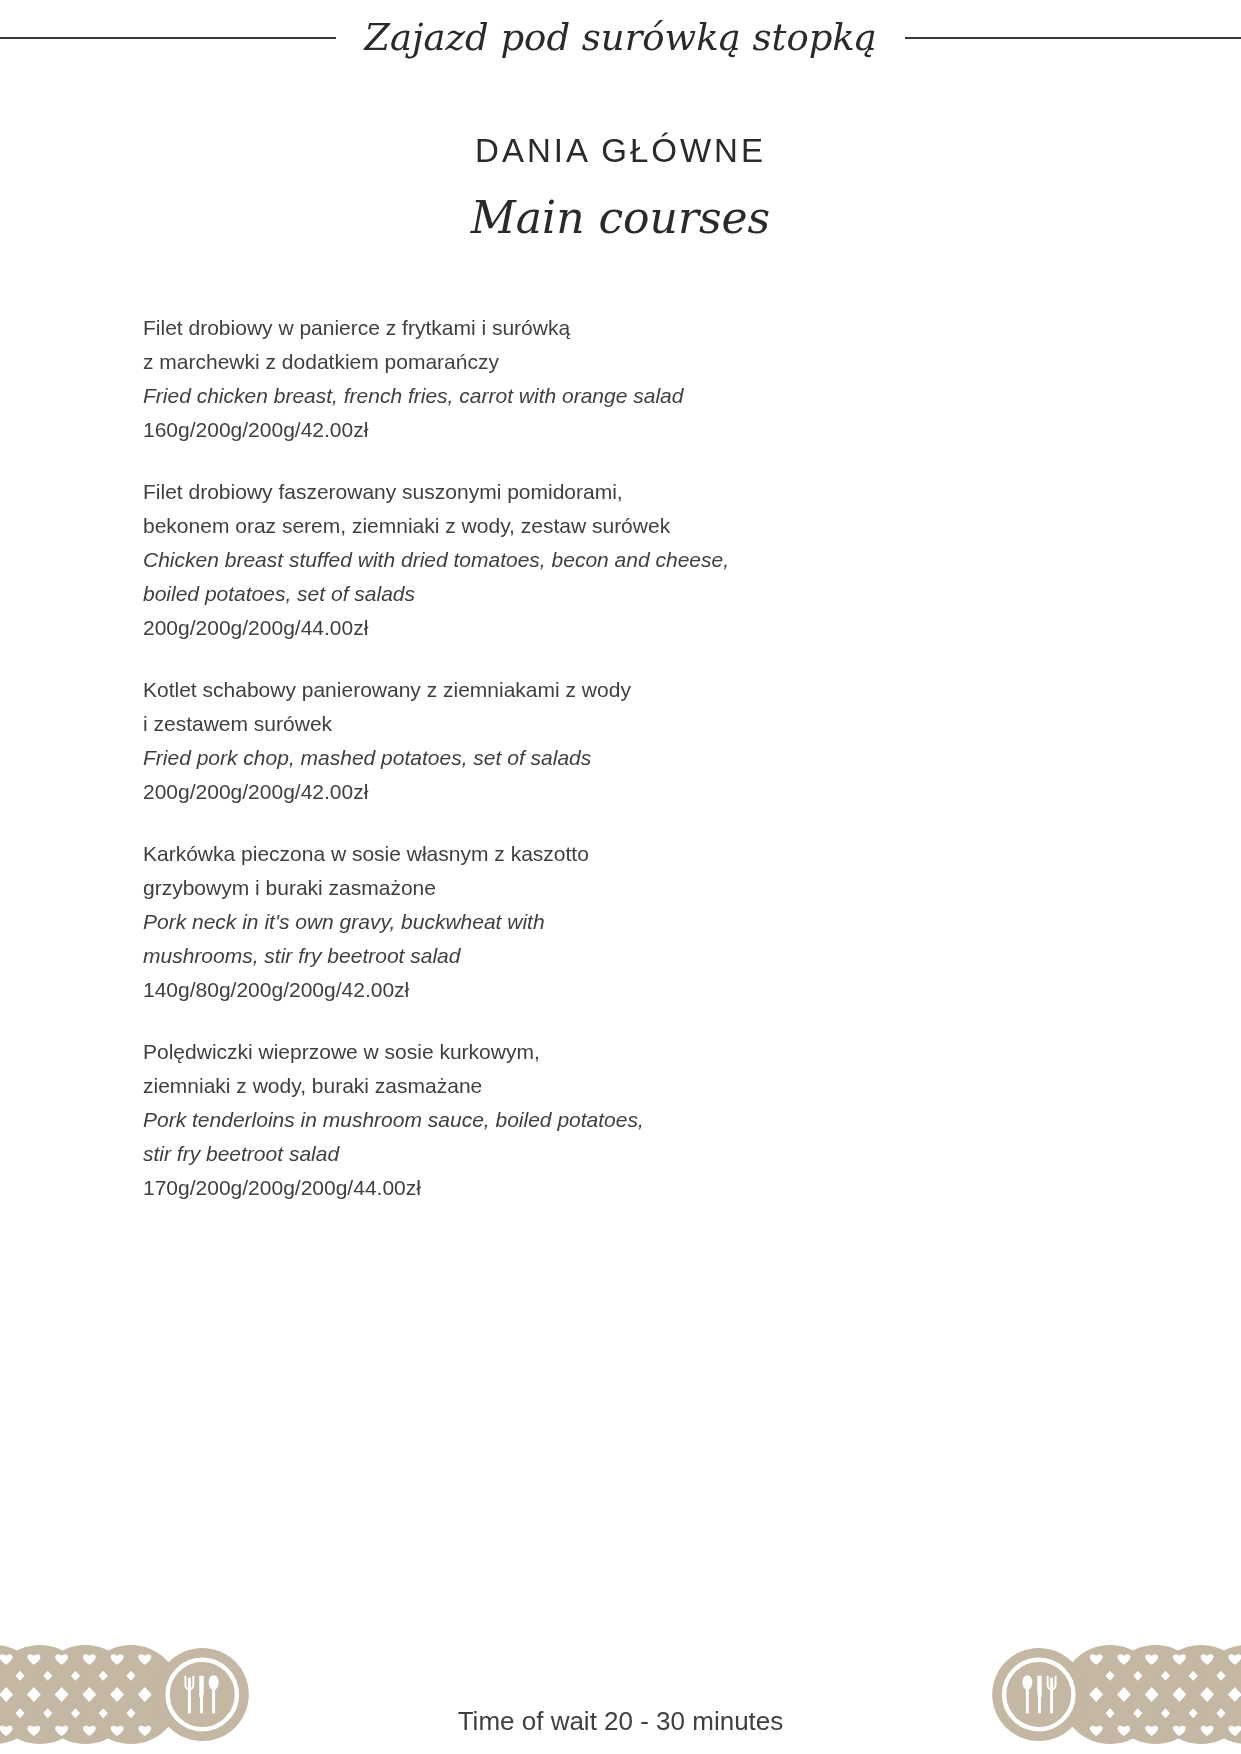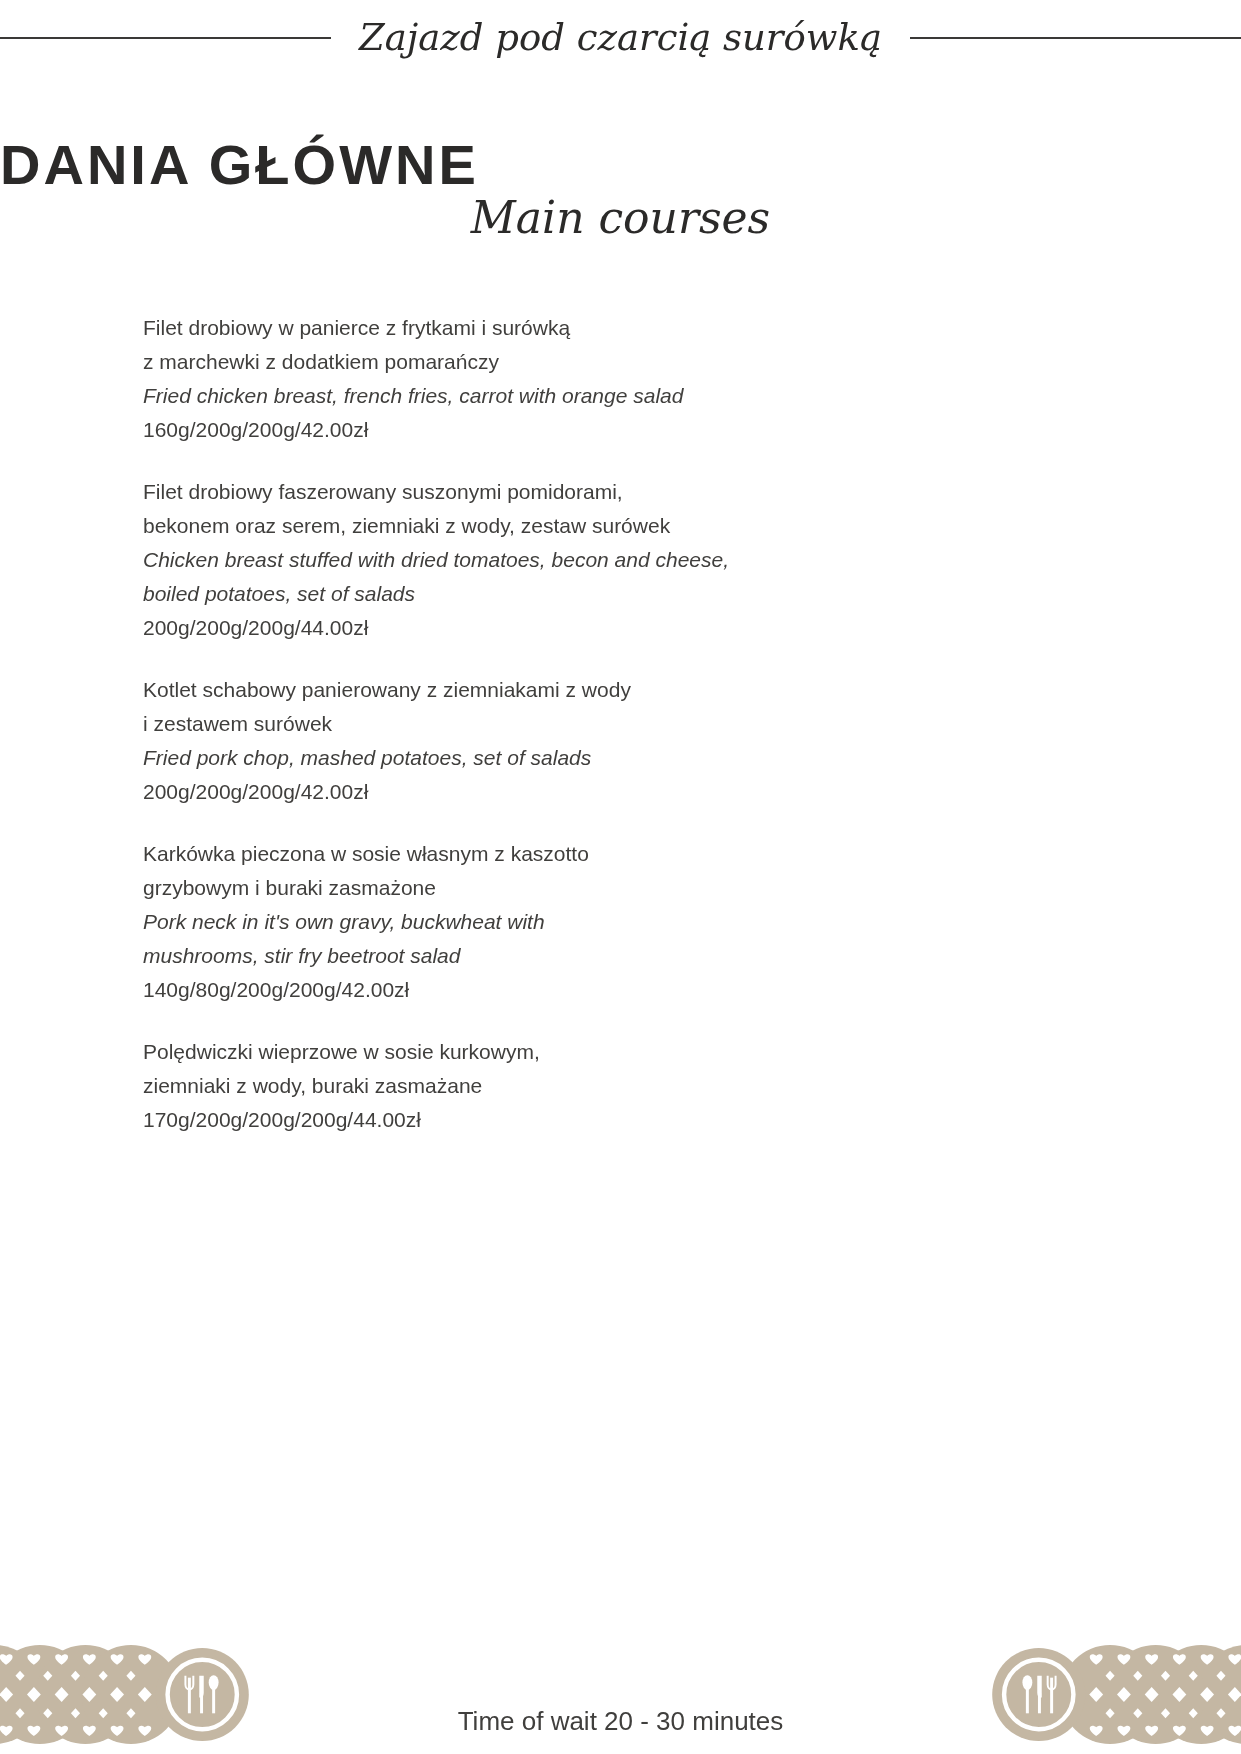--- a/index.html
+++ b/index.html
@@ -26,23 +26,24 @@
     padding:0 28px;
     font-family:"DejaVu Serif", serif;
     font-style:italic;
     font-size:37px;
     color:var(--ink);
     white-space:nowrap;
   }
   
   .title{
     position:absolute;top:132px;left:0;width:100%;
-    font-size:56px;letter-spacing:3px;
+    text-align:center;
+    font-size:33px;letter-spacing:3px;
     color:var(--ink);
-    font-weight:bold;margin:0;
+    font-weight:normal;margin:0;
   }
   .subtitle{
     position:absolute;top:192px;left:0;width:100%;
     text-align:center;
     font-family:"DejaVu Serif", serif;
     font-style:italic;
     font-size:44px;
     color:var(--ink);
     margin:0;font-weight:normal;
   }
@@ -70,21 +71,21 @@
   .lace-left{left:0;}
   .lace-right{right:0;transform:scaleX(-1);}
 </style>
 </head>
 <body>
 
 <div class="page">
 
   <div class="header">
     <div class="rule"></div>
-    <div class="logo">Zajazd pod czarcią surówką</div>
+    <div class="logo">Zajazd pod surówką stopką</div>
     <div class="rule"></div>
   </div>
 
   <h1 class="title">DANIA GŁÓWNE</h1>
   <h2 class="subtitle">Main courses</h2>
 
   <div class="menu">
 
     <div class="item">
       <div class="dish-pl">Filet drobiowy w panierce z frytkami i surówką
@@ -112,20 +113,22 @@
       <div class="dish-pl">Karkówka pieczona w sosie własnym z kaszotto
 grzybowym i buraki zasmażone</div>
       <div class="dish-en">Pork neck in it's own gravy, buckwheat with
 mushrooms, stir fry beetroot salad</div>
       <div class="dish-price">140g/80g/200g/200g/42.00zł</div>
     </div>
 
     <div class="item">
       <div class="dish-pl">Polędwiczki wieprzowe w sosie kurkowym,
 ziemniaki z wody, buraki zasmażane</div>
+      <div class="dish-en">Pork tenderloins in mushroom sauce, boiled potatoes,
+stir fry beetroot salad</div>
       <div class="dish-price">170g/200g/200g/200g/44.00zł</div>
     </div>
 
   </div>
 
   <svg class="lace lace-left" viewBox="0 0 252 104" aria-hidden="true">
     <defs>
       <path id="h" d="M0,6 C0,6 -6.5,2 -6.5,-1.8 C-6.5,-4.8 -2.8,-5.6 0,-3 C2.8,-5.6 6.5,-4.8 6.5,-1.8 C6.5,2 0,6 0,6 Z"></path>
       <path id="d" d="M0,-7.5 L7,0 L0,7.5 L-7,0 Z"></path>
       <path id="ds" d="M0,-5 L4.6,0 L0,5 L-4.6,0 Z"></path>

